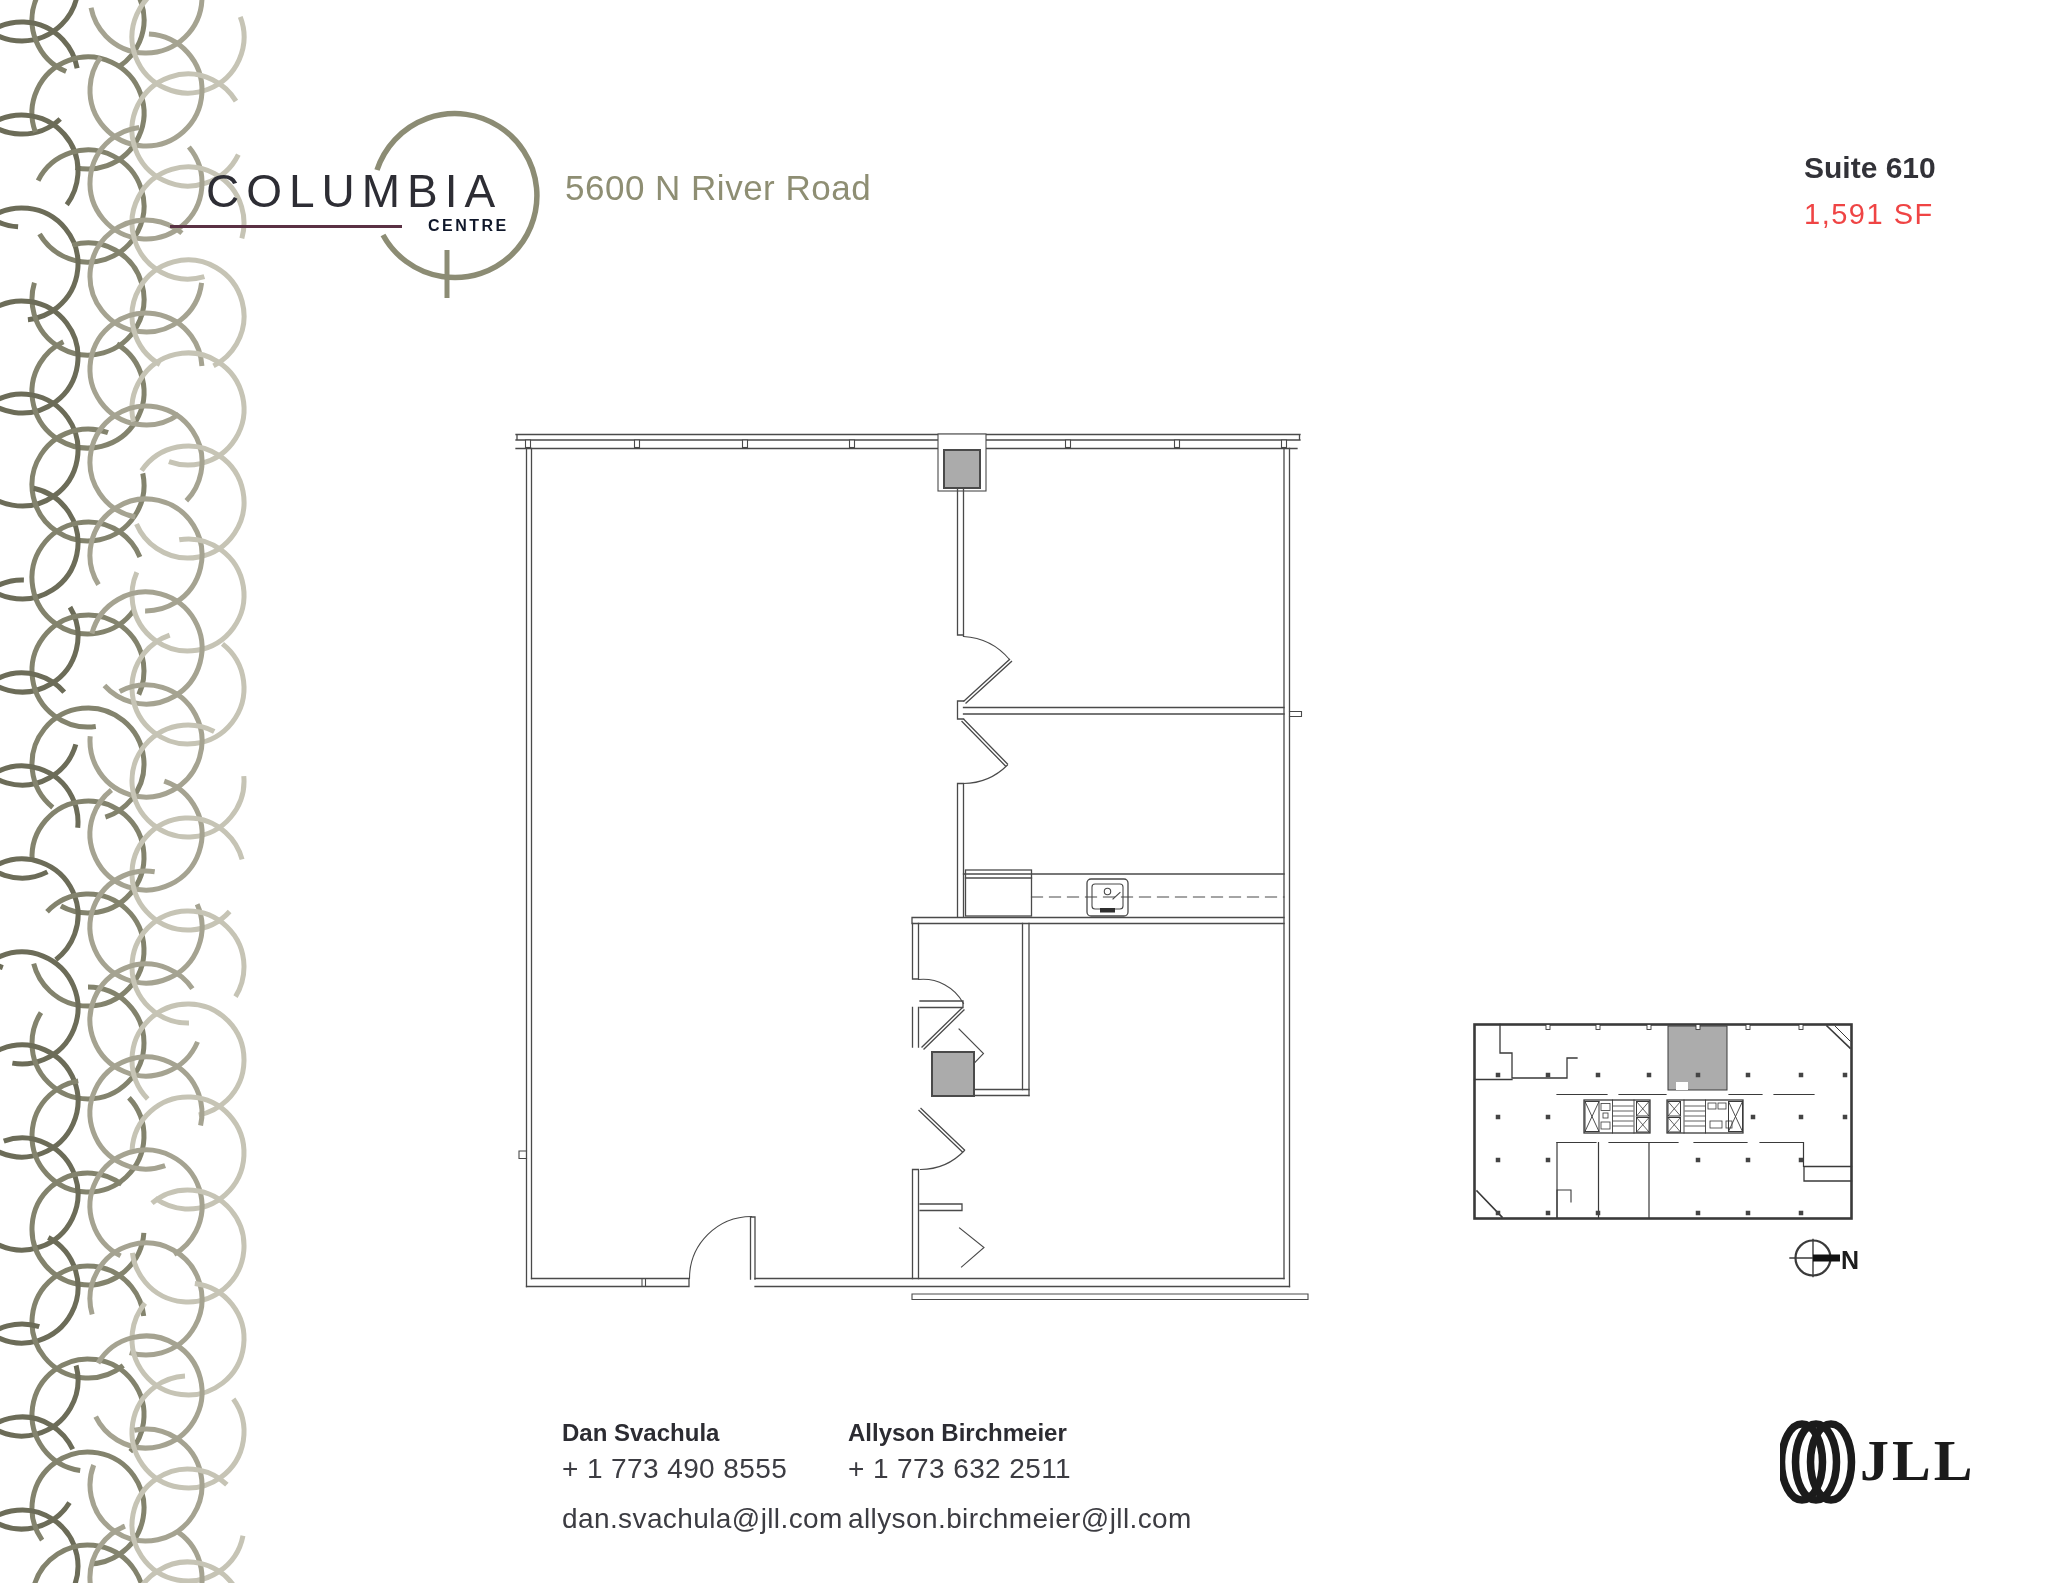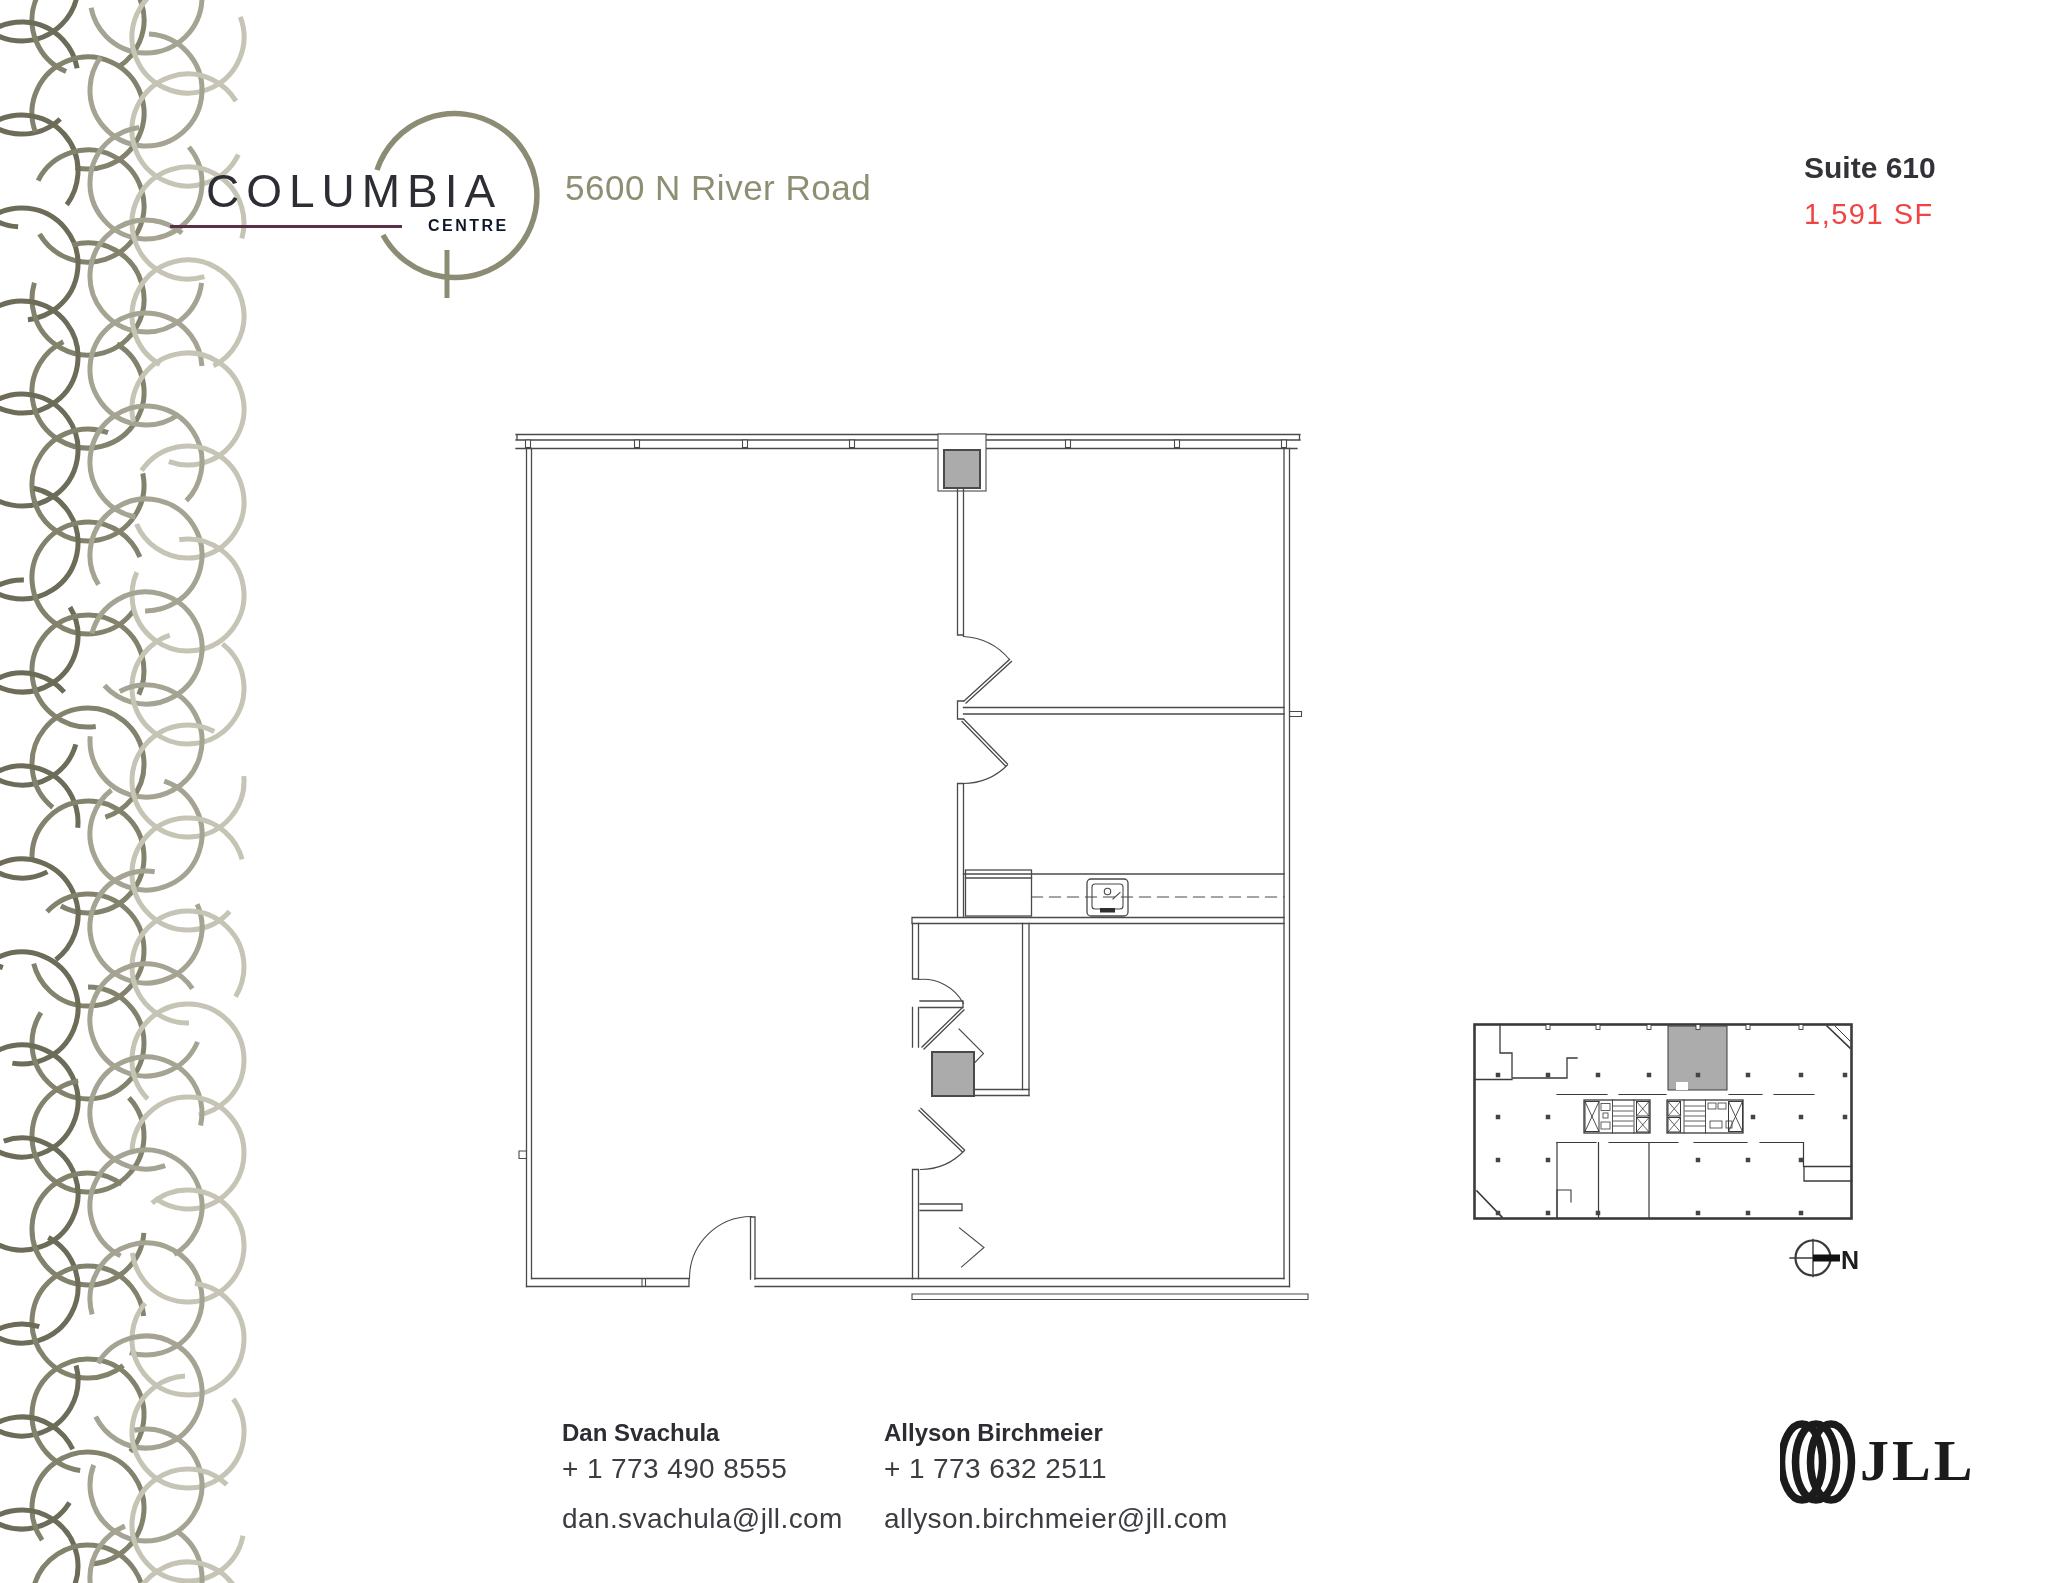--- a/index.html
+++ b/index.html
@@ -313,21 +313,21 @@
     </g>
   </g>
   <text x="1841" y="1269" font-size="25" font-weight="700" fill="#1d1d1d" font-family="Liberation Sans, sans-serif">N</text>
 </svg>
 
 <div class="abs contact-card" style="left:562px;top:1421px;">
   <div class="contact-name">Dan Svachula</div>
   <div class="contact-line">+ 1 773 490 8555</div>
   <div class="contact-line">dan.svachula@jll.com</div>
 </div>
-<div class="abs contact-card" style="left:884px;top:1421px;">
+<div class="abs contact-card" style="left:848px;top:1421px;">
   <div class="contact-name">Allyson Birchmeier</div>
   <div class="contact-line">+ 1 773 632 2511</div>
   <div class="contact-line">allyson.birchmeier@jll.com</div>
 </div>
 
 <div class="abs" style="left:1780px;top:1420px;">
   <svg class="abs" style="left:0;top:0;" width="80" height="88" viewBox="0 0 80 88">
     <g fill="none" stroke="#1b1b1b" stroke-width="7.5">
       <ellipse cx="22" cy="42" rx="20.5" ry="38"></ellipse>
       <ellipse cx="36" cy="42" rx="20.5" ry="38"></ellipse>

